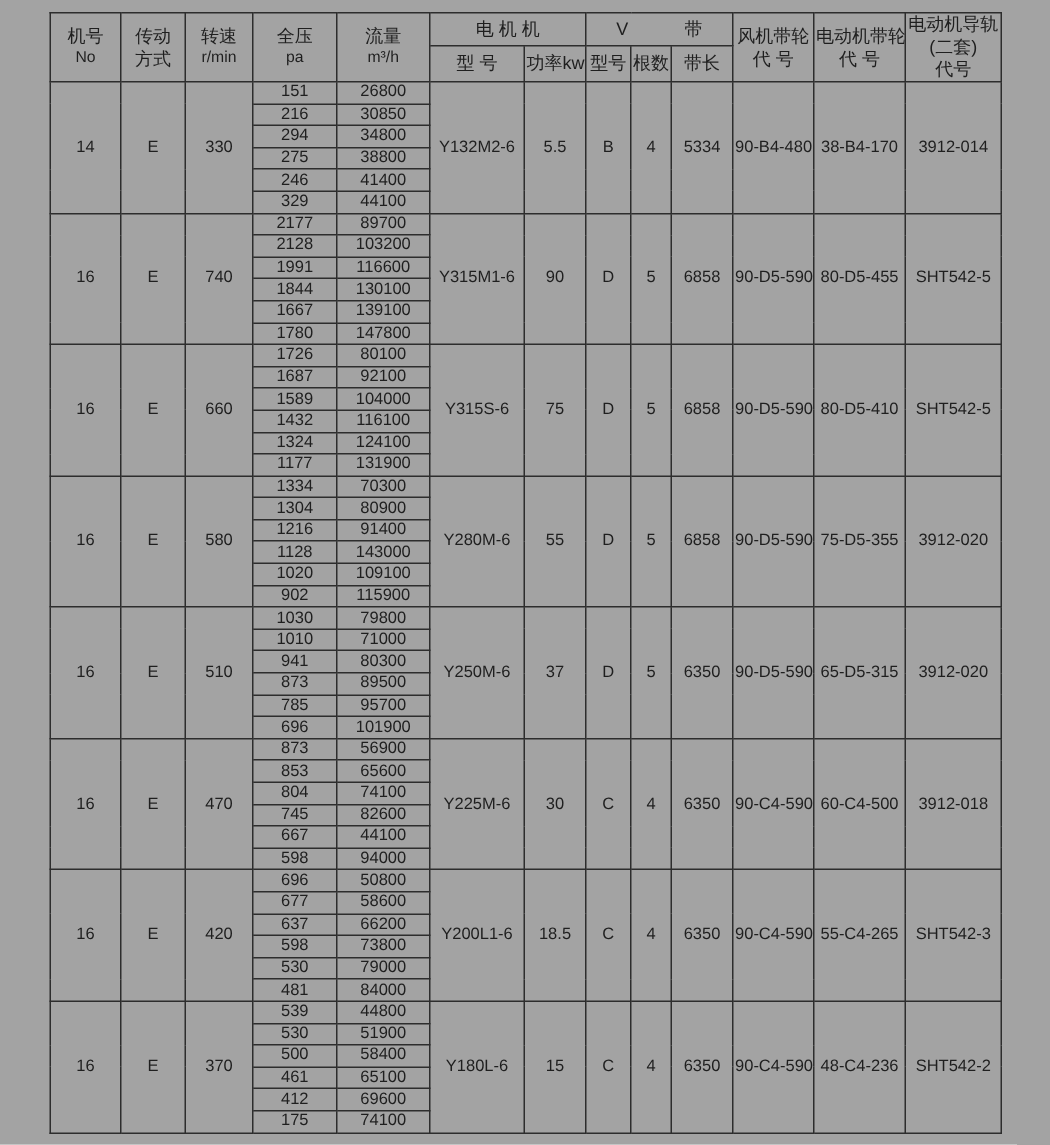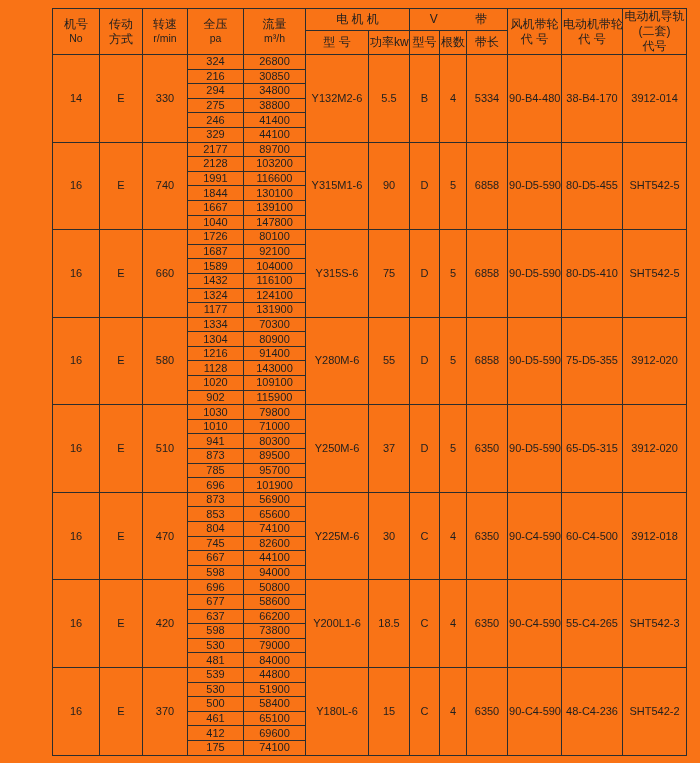--- a/index.html
+++ b/index.html
@@ -5,22 +5,22 @@
   html, body {
     margin: 0;
     background: #ffffff;
     font-family: "Liberation Sans", "DejaVu Sans", sans-serif;
     color: #1f1f1f;
   }
   .page {
     width: 700px;
     height: 763px;
     box-sizing: border-box;
-    padding: 8px 0 0 52px;
-    background: #f97316;
+    padding: 8px 0 0 33px;
+    background: #a3a3a3;
   }
   table.spec {
     border-collapse: collapse;
     table-layout: fixed;
     width: 634px;
   }
   table.spec th, table.spec td {
     border: 1px solid #2d2d2d;
     padding: 0 1px;
     text-align: center;
@@ -123,21 +123,21 @@
         <th>型号</th>
         <th>根数</th>
         <th>带长</th>
       </tr>
     </thead>
     <tbody id="spec-body">
         <tr>
           <td rowspan="6">14</td>
           <td rowspan="6">E</td>
           <td rowspan="6">330</td>
-          <td>324</td>
+          <td>151</td>
           <td>26800</td>
           <td rowspan="6">Y132M2-6</td>
           <td rowspan="6">5.5</td>
           <td rowspan="6">B</td>
           <td rowspan="6">4</td>
           <td rowspan="6">5334</td>
           <td rowspan="6">90-B4-480</td>
           <td rowspan="6">38-B4-170</td>
           <td rowspan="6">3912-014</td>
         </tr>
@@ -186,21 +186,21 @@
         </tr>
         <tr>
           <td>1844</td>
           <td>130100</td>
         </tr>
         <tr>
           <td>1667</td>
           <td>139100</td>
         </tr>
         <tr>
-          <td>1040</td>
+          <td>1780</td>
           <td>147800</td>
         </tr>
         <tr>
           <td rowspan="6">16</td>
           <td rowspan="6">E</td>
           <td rowspan="6">660</td>
           <td>1726</td>
           <td>80100</td>
           <td rowspan="6">Y315S-6</td>
           <td rowspan="6">75</td>

